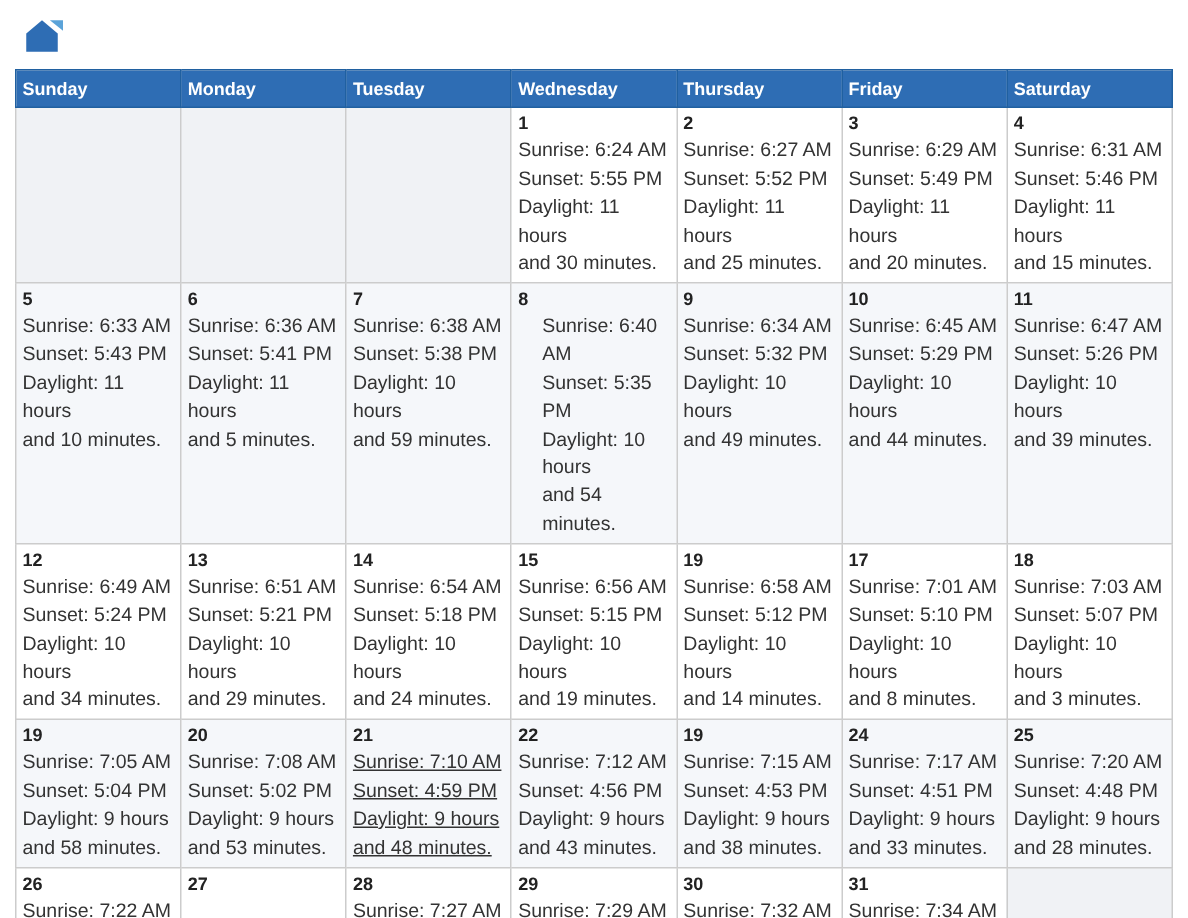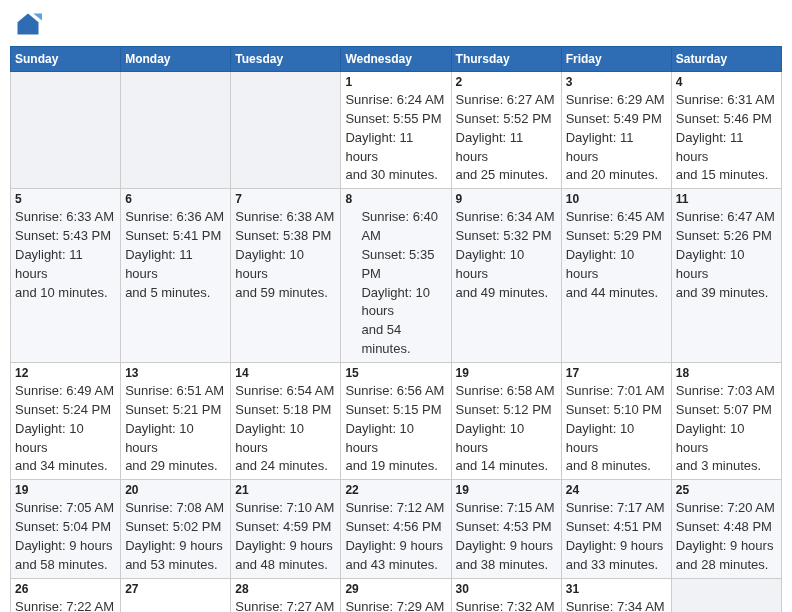--- a/index.html
+++ b/index.html
@@ -284,21 +284,21 @@
           </td>
           <td>
             <span class="day-num">20</span>
             <div class="day-info" style="white-space: pre-line;">Sunrise: 7:08 AM
 Sunset: 5:02 PM
 Daylight: 9 hours
 and 53 minutes.</div>
           </td>
           <td>
             <span class="day-num">21</span>
-            <div class="day-info" style="white-space: pre-line;">Sunrise: 7:10 AM
+            <div class="day-info" style="white-space: pre-line; text-decoration: underline;">Sunrise: 7:10 AM
 Sunset: 4:59 PM
 Daylight: 9 hours
 and 48 minutes.</div>
           </td>
           <td>
             <span class="day-num">22</span>
             <div class="day-info" style="white-space: pre-line;">Sunrise: 7:12 AM
 Sunset: 4:56 PM
 Daylight: 9 hours
 and 43 minutes.</div>

